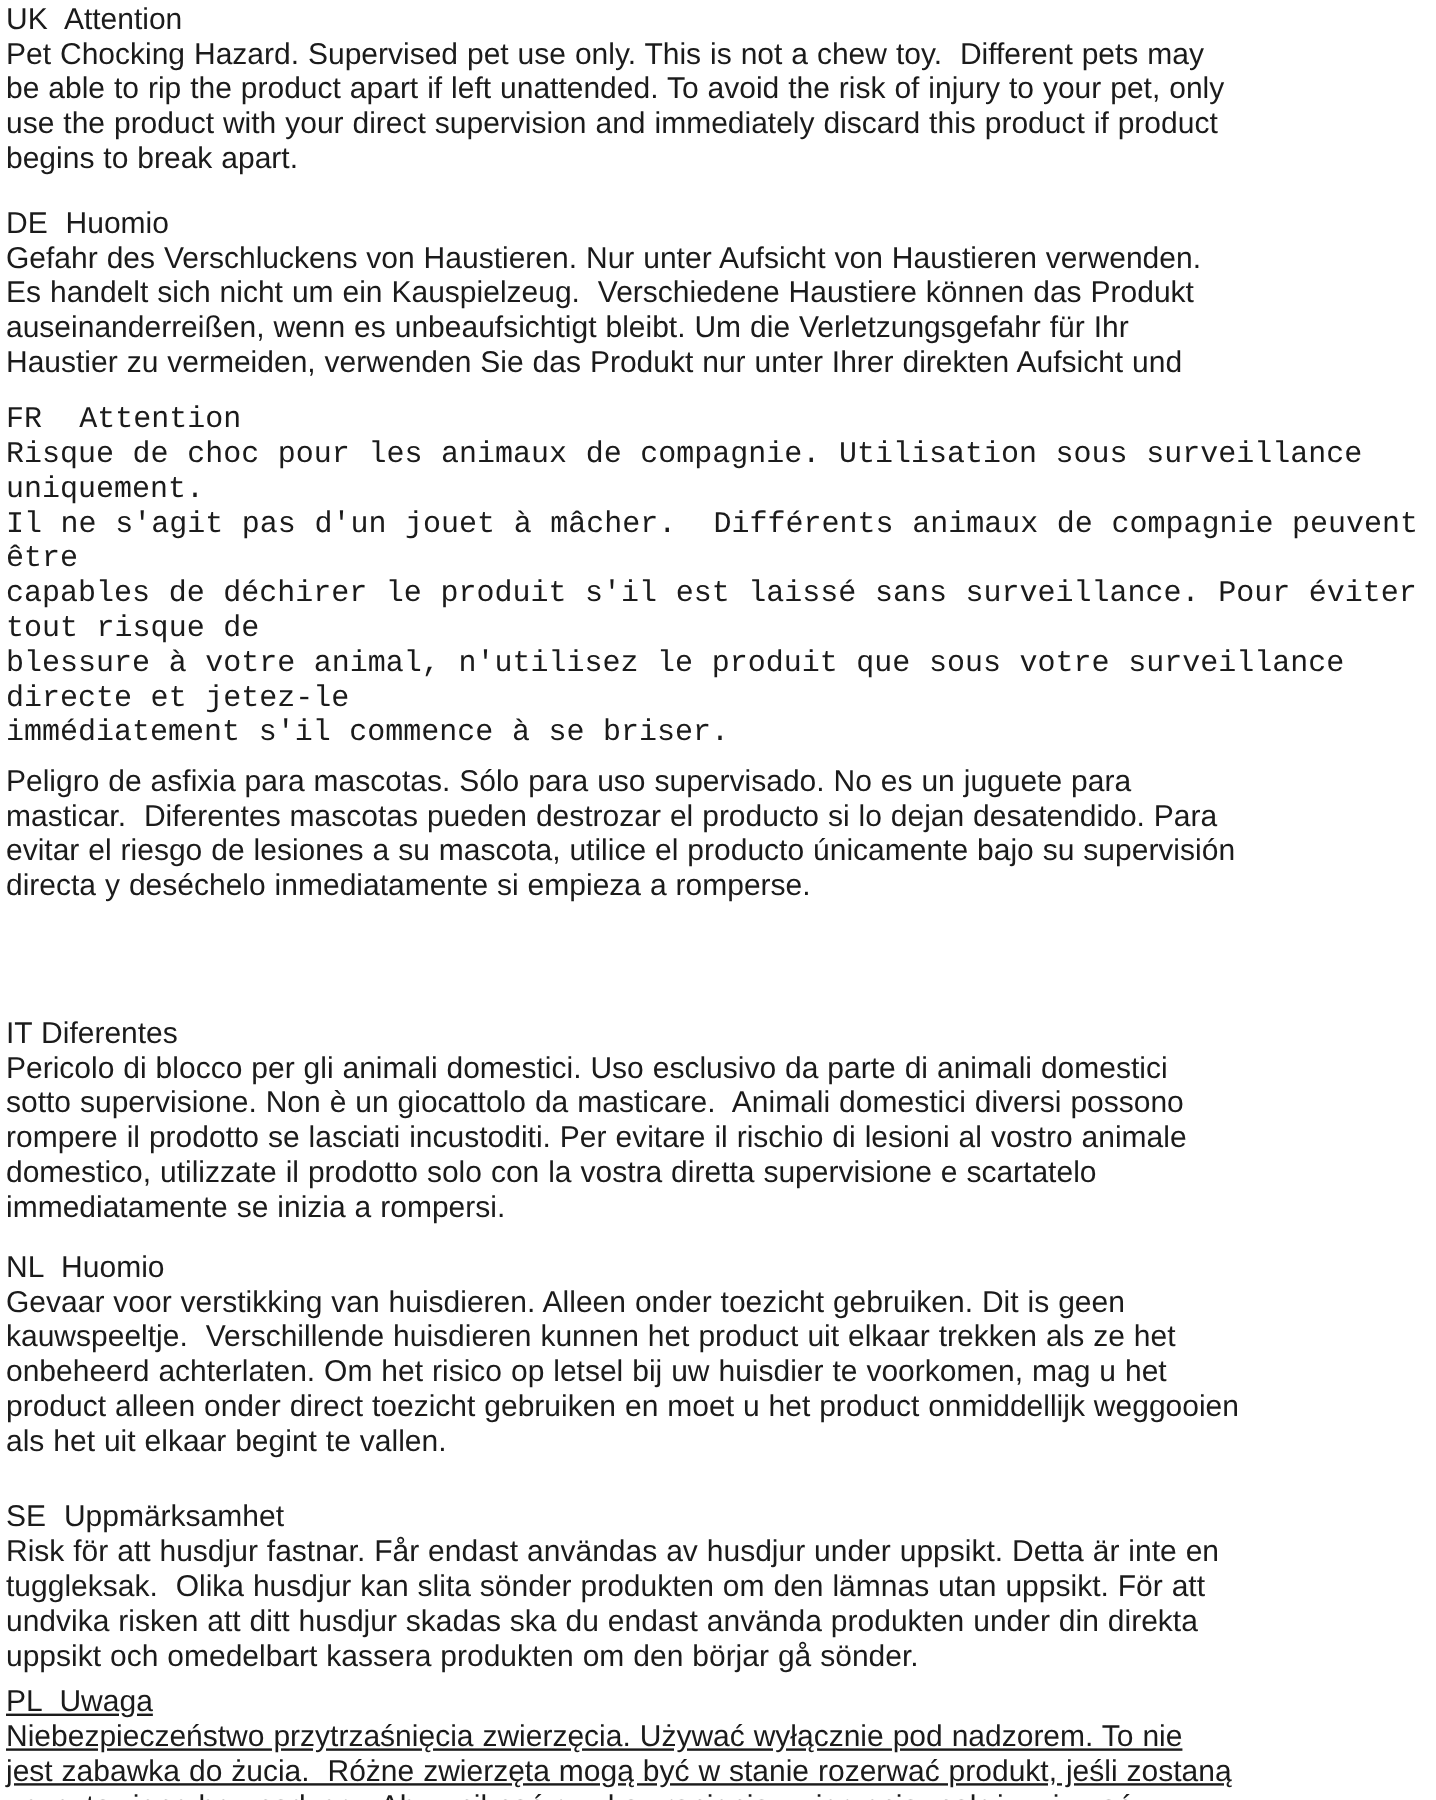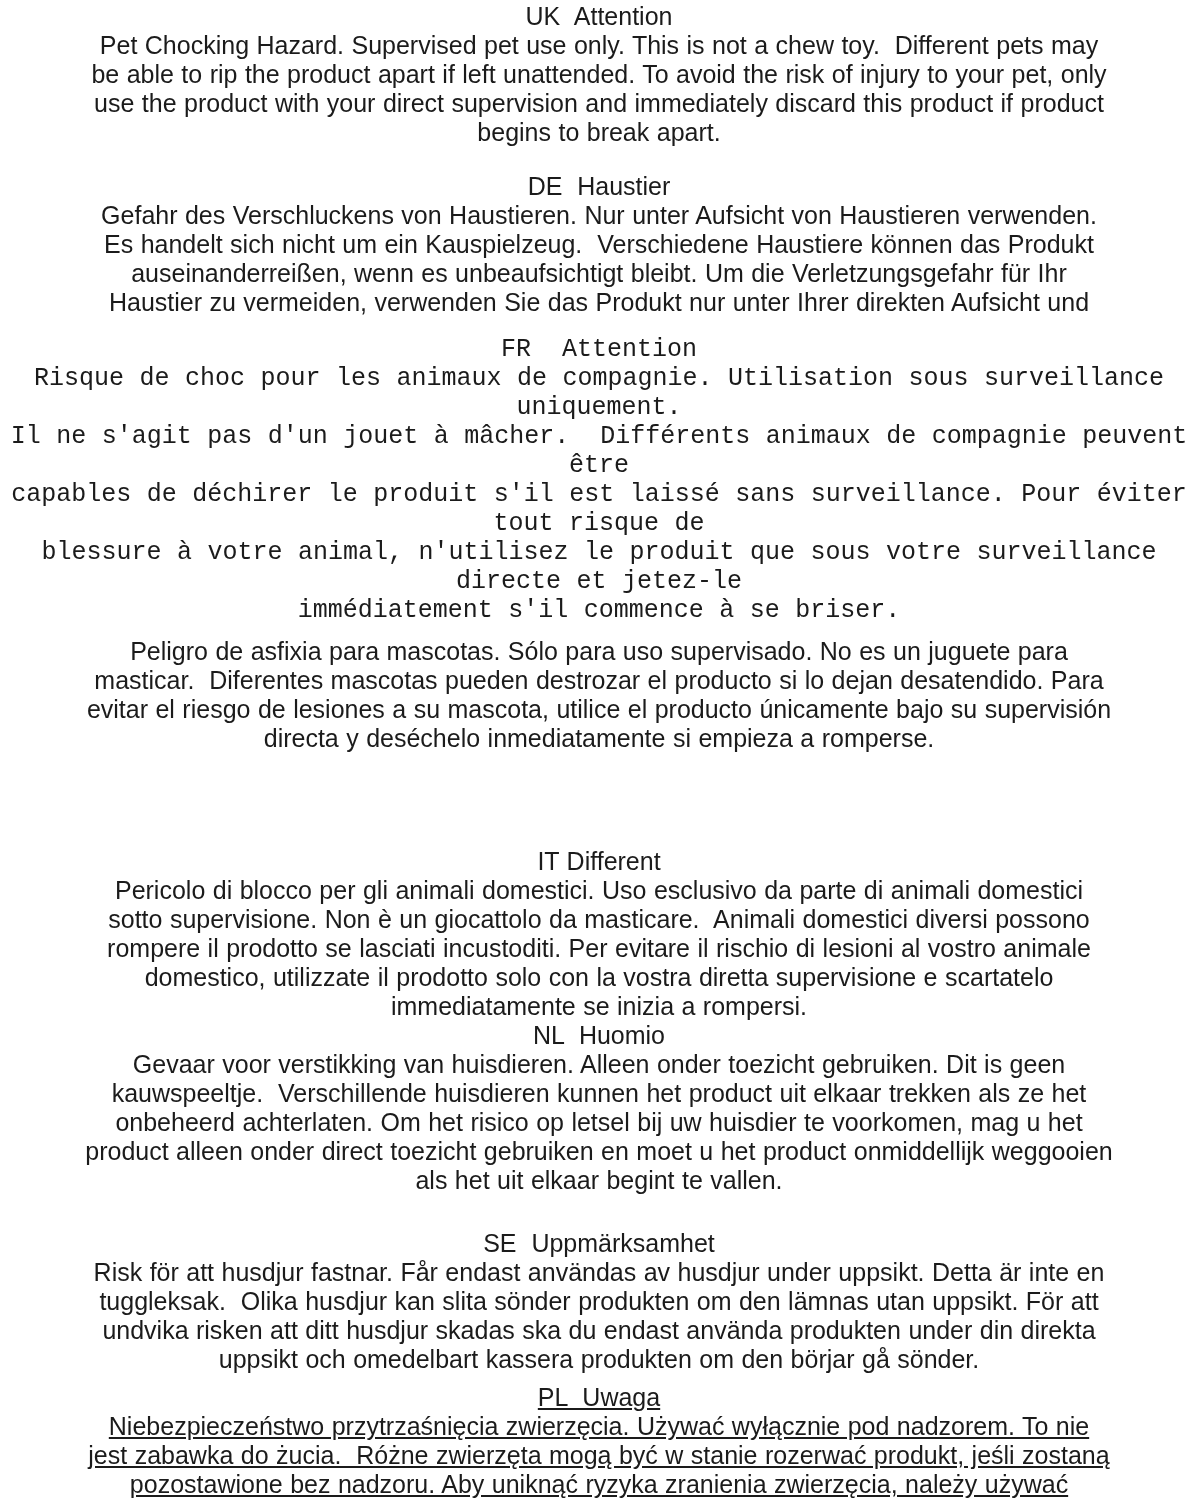--- a/index.html
+++ b/index.html
@@ -18,44 +18,43 @@
     color: #1b1b1b;
     -webkit-font-smoothing: antialiased;
   }
   .warn-section {
     margin: 0;
   }
   .warn-heading,
   .warn-body {
     white-space: pre-wrap;   
     word-spacing: 0.5px;
-    text-align: center;
   }
   
   #sec-de { margin-top: 25px; }
   #sec-fr { margin-top: 18px; font-family: Liberation Mono, monospace; }
   #sec-es { margin-top: 12px; }
   #sec-it { margin-top: 94px; }
-  #sec-nl { }
+  #sec-nl { margin-top: 21px; }
   #sec-se { margin-top: 34px; }
   #sec-pl { margin-top: 9px; text-decoration: underline; }
 </style>
 </head>
 <body>
 
 <section class="warn-section" id="sec-uk">
   <div class="warn-heading">UK  Attention</div>
   <div class="warn-body">Pet Chocking Hazard. Supervised pet use only. This is not a chew toy.  Different pets may
 be able to rip the product apart if left unattended. To avoid the risk of injury to your pet, only
 use the product with your direct supervision and immediately discard this product if product
 begins to break apart.</div>
 </section>
 
 <section class="warn-section" id="sec-de">
-  <div class="warn-heading">DE  Haustier</div>
+  <div class="warn-heading">DE  Huomio</div>
   <div class="warn-body">Gefahr des Verschluckens von Haustieren. Nur unter Aufsicht von Haustieren verwenden.
 Es handelt sich nicht um ein Kauspielzeug.  Verschiedene Haustiere können das Produkt
 auseinanderreißen, wenn es unbeaufsichtigt bleibt. Um die Verletzungsgefahr für Ihr
 Haustier zu vermeiden, verwenden Sie das Produkt nur unter Ihrer direkten Aufsicht und</div>
 </section>
 
 <section class="warn-section" id="sec-fr">
   <div class="warn-heading">FR  Attention</div>
   <div class="warn-body">Risque de choc pour les animaux de compagnie. Utilisation sous surveillance uniquement.
 Il ne s'agit pas d'un jouet à mâcher.  Différents animaux de compagnie peuvent être
@@ -65,21 +64,21 @@
 </section>
 
 <section class="warn-section" id="sec-es">
   <div class="warn-body">Peligro de asfixia para mascotas. Sólo para uso supervisado. No es un juguete para
 masticar.  Diferentes mascotas pueden destrozar el producto si lo dejan desatendido. Para
 evitar el riesgo de lesiones a su mascota, utilice el producto únicamente bajo su supervisión
 directa y deséchelo inmediatamente si empieza a romperse.</div>
 </section>
 
 <section class="warn-section" id="sec-it">
-  <div class="warn-heading">IT Different</div>
+  <div class="warn-heading">IT Diferentes</div>
   <div class="warn-body">Pericolo di blocco per gli animali domestici. Uso esclusivo da parte di animali domestici
 sotto supervisione. Non è un giocattolo da masticare.  Animali domestici diversi possono
 rompere il prodotto se lasciati incustoditi. Per evitare il rischio di lesioni al vostro animale
 domestico, utilizzate il prodotto solo con la vostra diretta supervisione e scartatelo
 immediatamente se inizia a rompersi.</div>
 </section>
 
 <section class="warn-section" id="sec-nl">
   <div class="warn-heading">NL  Huomio</div>
   <div class="warn-body">Gevaar voor verstikking van huisdieren. Alleen onder toezicht gebruiken. Dit is geen

